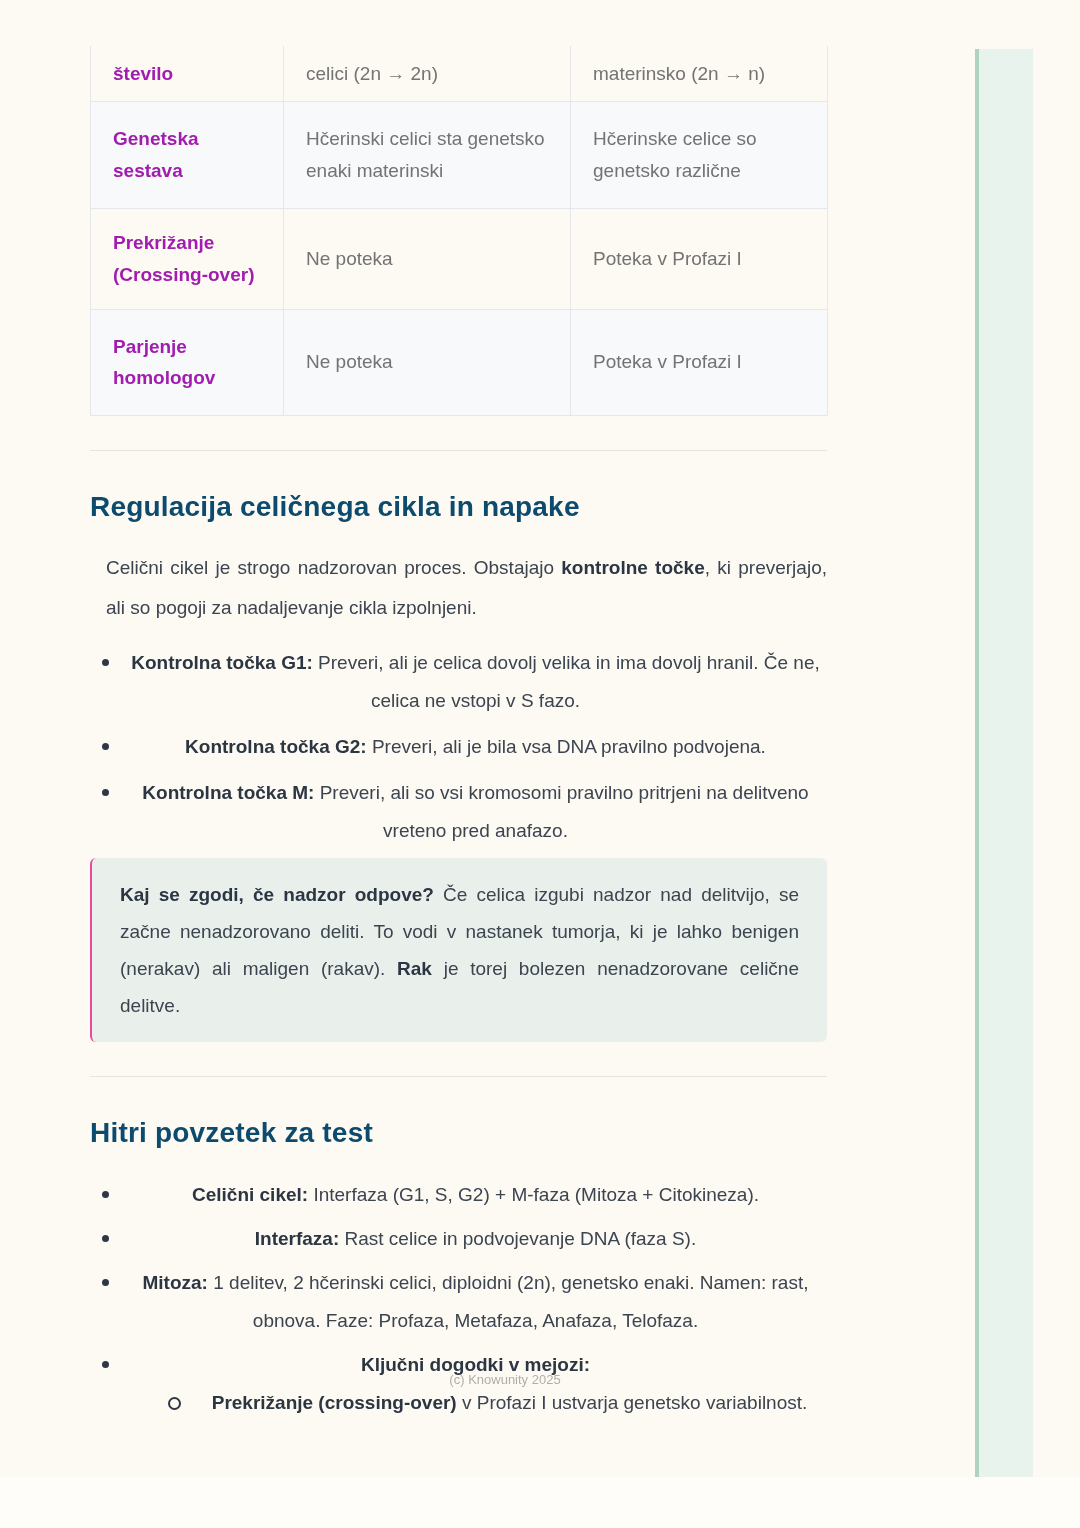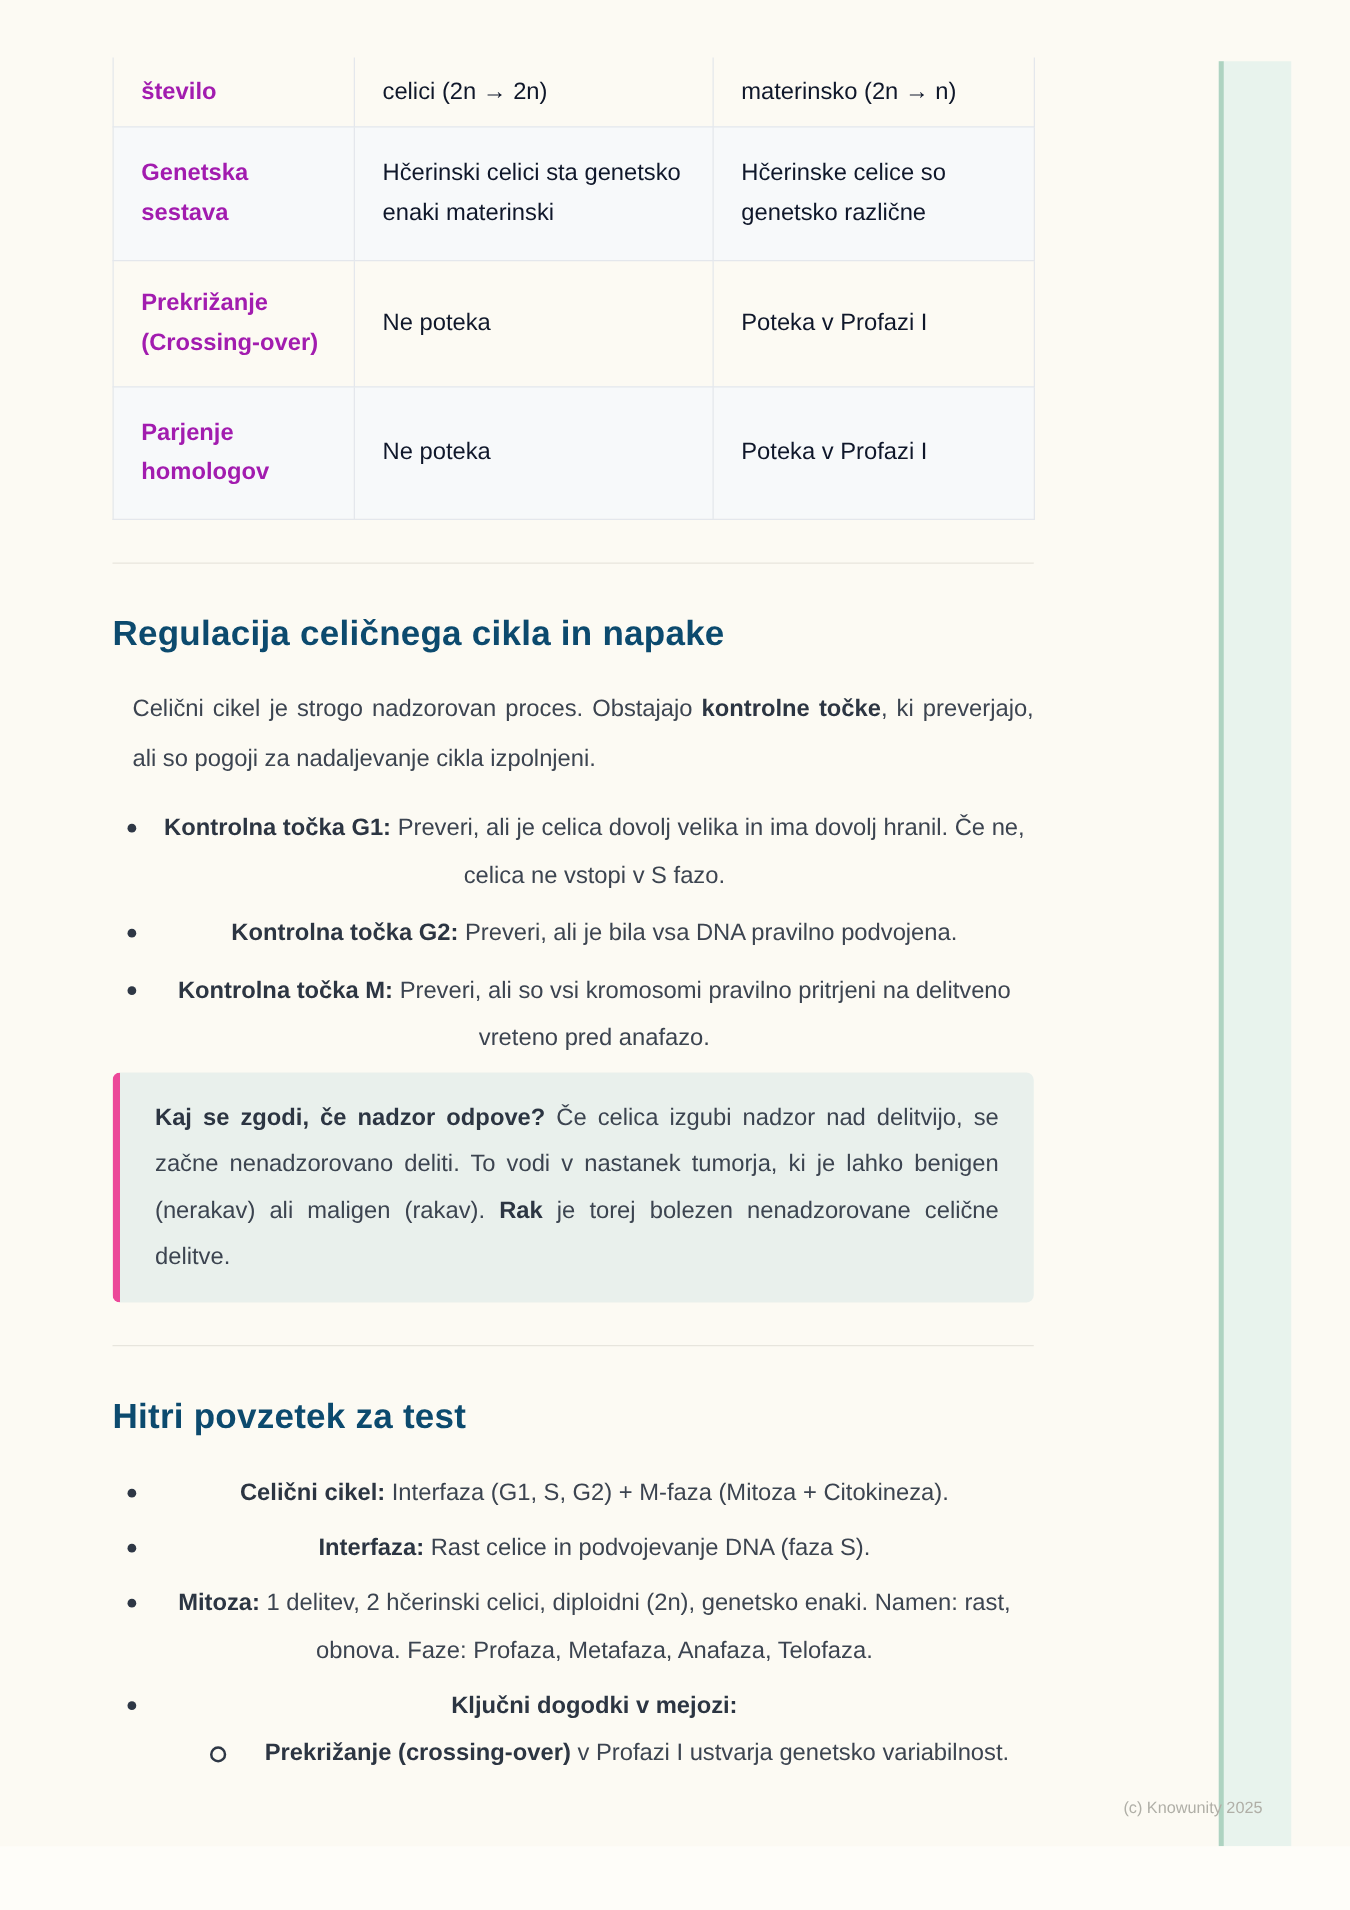--- a/index.html
+++ b/index.html
@@ -40,21 +40,21 @@
     border-collapse: collapse;
     table-layout: fixed;
     width: 737px;
     font-size: 19px;
   }
   table.cmp td {
     border: 1px solid #e4e7ec;
     padding: 4px 22px;
     vertical-align: middle;
     line-height: 1.65;
-    color: #0f172a;
+    color: #737373;
   }
   table.cmp tr:first-child td { border-top: none; }
   table.cmp tr.alt td { background: #f7f9fa; }
   table.cmp td.lbl { font-weight: bold; color: #a21caf; }
 
   
   hr.divider {
     border: none;
     border-top: 1px solid #e7e5dd;
     margin: 34px 0 0 0;
@@ -118,37 +118,37 @@
     width: 9px; height: 9px;
     border-radius: 50%;
     background: transparent;
     border: 2px solid #2e3745;
   }
 
   
   .callout {
     margin-top: 0;
     background: #e9f0ec;
-    border-left: 6px solid #ec4899;
+    border-left: 2px solid #ec4899;
     border-radius: 6px;
     padding: 18px 28px;
   }
   .callout p {
     margin: 0;
     font-size: 19px;
     line-height: 37px;
     text-align: justify;
   }
 
   
   .copyright {
     position: absolute;
-    left: 0; top: 1438px;
+    left: 0; top: 1372px;
     width: 1010px;
-    text-align: right;
+    text-align: center;
     font-size: 13px;
     color: #b0afa7;
   }
 </style>
 </head>
 <body>
 
 <div class="accent-stripe"></div>
 <div class="bottom-strip"></div>
 

